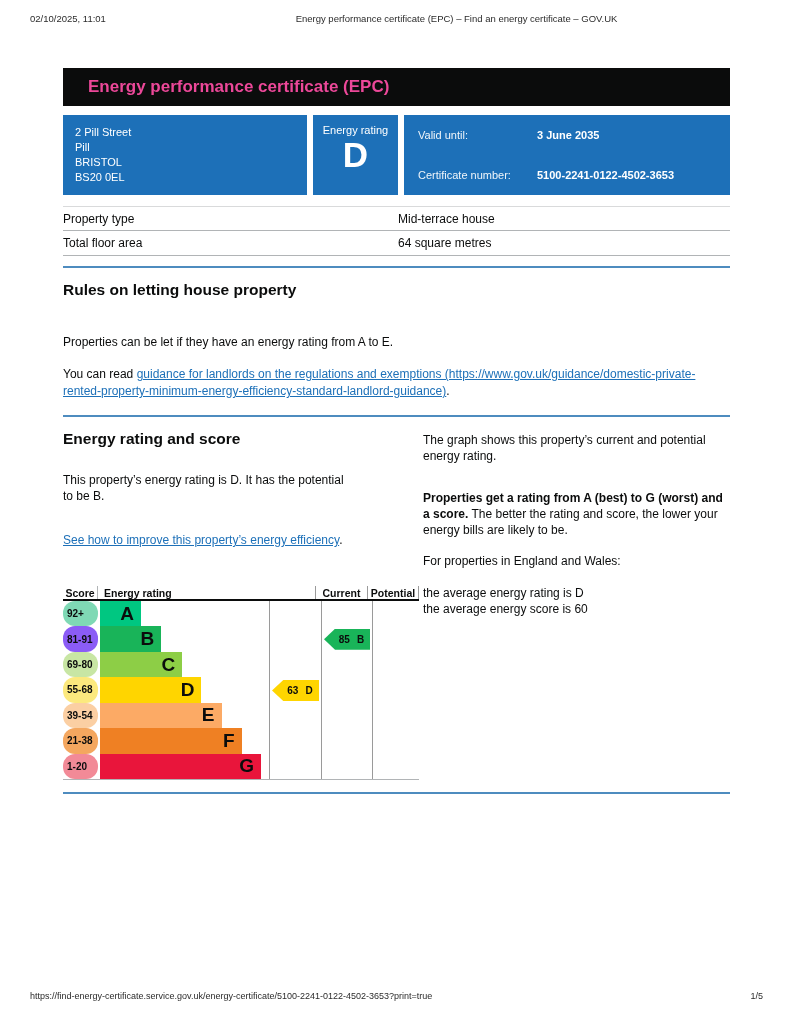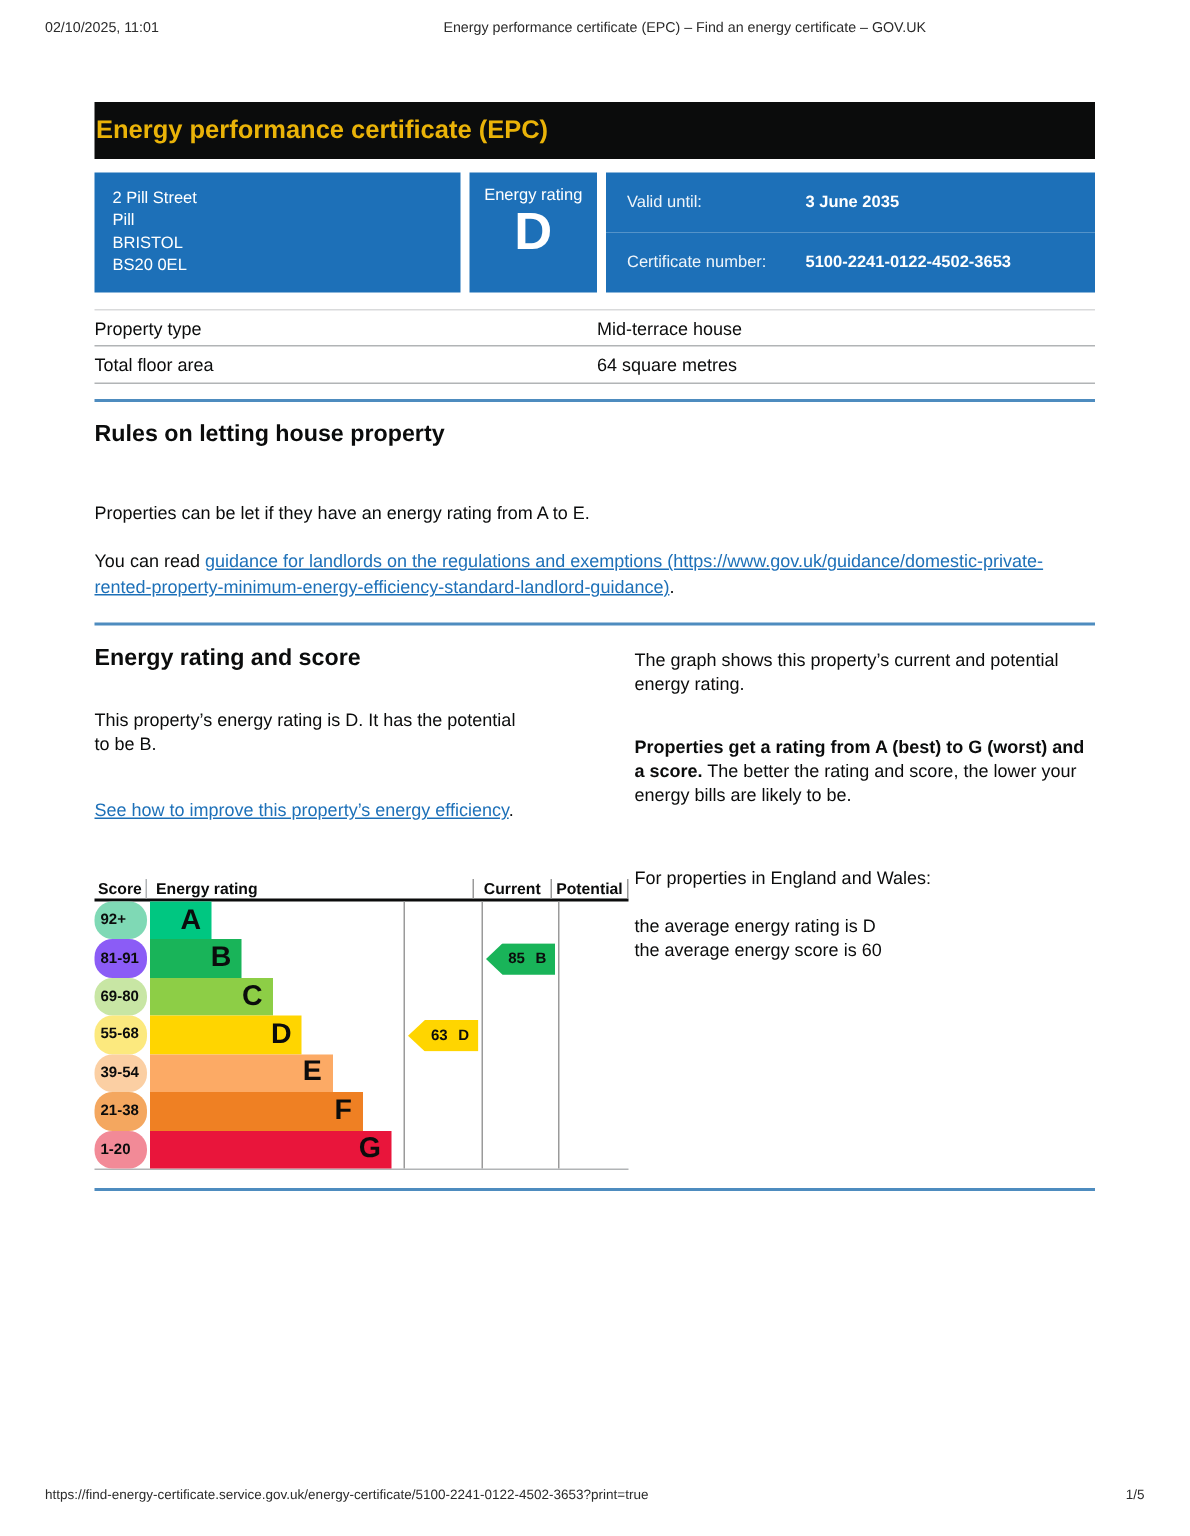--- a/index.html
+++ b/index.html
@@ -10,22 +10,22 @@
   }
   
   .print-header { position:absolute; top:13px; left:0; width:793px; height:14px; font-size:9.5px; color:#2b2b2b; }
   .ph-date  { position:absolute; left:30px; top:0; }
   .ph-title { position:absolute; left:120px; right:0; top:0; text-align:center; }
   .print-footer { position:absolute; top:991px; left:30px; right:30px; font-size:9px; color:#2b2b2b; display:flex; justify-content:space-between; }
 
   
   .banner {
     position:absolute; top:68px; left:63px; width:667px; height:38px;
-    background:#0b0c0c; color:#eab308; font-weight:bold; font-size:17px;
-    line-height:38px; padding-left:1px;
+    background:#0b0c0c; color:#ec4899; font-weight:bold; font-size:17px;
+    line-height:38px; padding-left:25px;
   }
 
   
   .summary { position:absolute; top:115px; left:63px; width:667px; height:80px; display:flex; gap:6px; }
   .addr-box { width:244px; background:#1d70b8; color:#fff; padding:10px 12px; font-size:11px; line-height:15px; }
   .rating-box { width:85px; background:#1d70b8; color:#fff; text-align:center; padding-top:9px; }
   .rating-box .rating-label { font-size:11px; }
   .rating-box .rating-letter { font-size:35px; font-weight:bold; line-height:38px; }
   .validity { flex:1; display:flex; flex-direction:column; gap:0; }
   .validity-row { flex:1; background:#1d70b8; color:#fff; font-size:11px; display:flex; align-items:center; }
@@ -50,21 +50,21 @@
   .rules-p1 { position:absolute; top:322px; left:63px;text-align:center; }
   .rules-p2 { position:absolute; top:354px; left:63px; width:667px; line-height:17px; }
 
   .cols { position:absolute; top:430px; left:63px; width:667px; display:flex; }
   .col-left { width:360px; padding-right:70px; }
   .col-left .p1 { margin-top:24px; }
   .col-left .plink { margin-top:28px; }
   .col-right { width:307px; }
   .col-right .rp1 { margin-top:2px; }
   .col-right .rp2 { margin-top:26px; }
-  .col-right .rp3 { margin-top:39px; }
+  .col-right .rp3 { margin-top:15px; }
   .col-right .rp4 { margin-top:16px; }
 
   
   .chart { position:absolute; top:586px; left:63px; width:356px; }
   .chart-head { display:flex; height:15px; border-bottom:2px solid #0b0c0c; font-size:10.5px; font-weight:bold; align-items:center; }
   .ch-score { width:35px; text-align:center; border-right:1px solid #b1b4b6; height:100%; line-height:14px; }
   .ch-rating { flex:1; padding-left:6px; }
   .ch-current, .ch-potential { width:52px; text-align:center; border-left:1px solid #9a9a9a; height:100%; line-height:14px; }
   .ch-potential { border-right:1px solid #9a9a9a; }
   .chart-body { display:flex; height:179px; border-bottom:1px solid #b1b4b6; }

